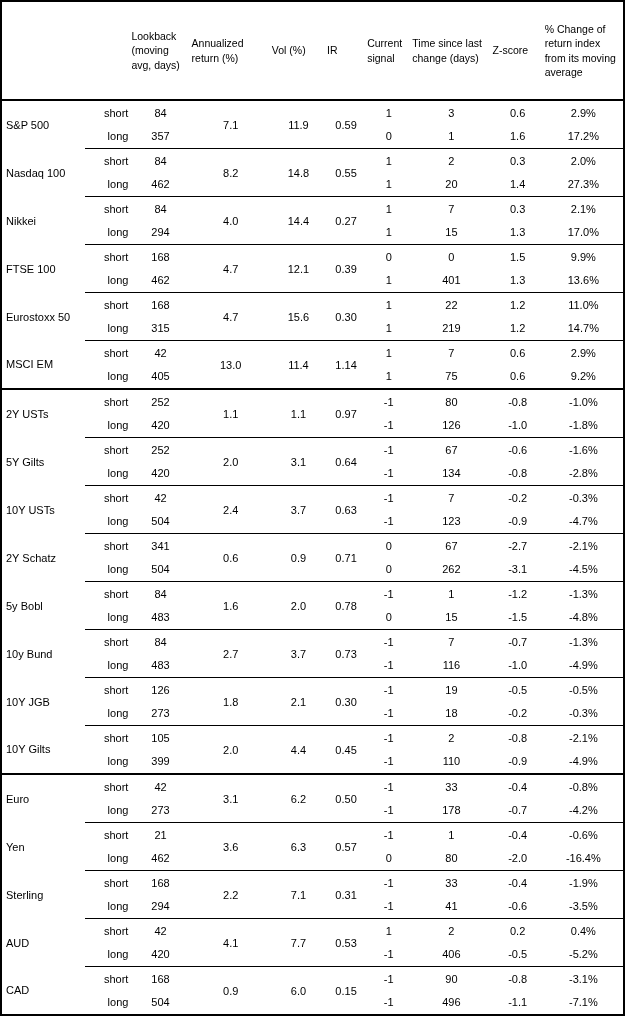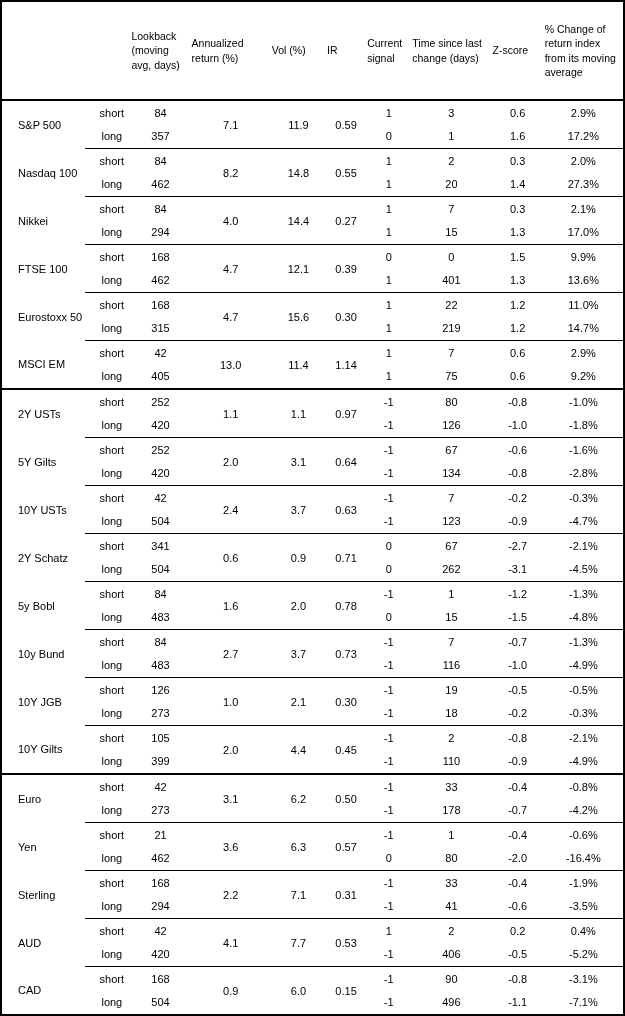--- a/index.html
+++ b/index.html
@@ -27,22 +27,22 @@
     border-bottom: 2px solid #000;
   }
   tbody td {
     font-size: 11px;
     height: 23.5px;
     padding: 0 2px;
     text-align: center;
     vertical-align: middle;
     white-space: nowrap;
   }
-  td.asset-cell { text-align: left; padding-left: 16px; }
-  td.horizon-cell { text-align: center; padding-left: 10px; }
+  td.asset-cell { text-align: left; padding-left: 4px; }
+  td.horizon-cell { text-align: right; padding-left: 10px; }
   tr.group-first td:not(.asset-cell) { border-top: 1px solid #000; }
   tr.section-first td { border-top: 2px solid #000; }
 </style>
 </head>
 <body>
 
 <table class="trend">
   <colgroup>
     <col style="width:84px">
       <col style="width:45px">
@@ -319,21 +319,21 @@
     <td>-1</td>
     <td>116</td>
     <td>-1.0</td>
     <td>-4.9%</td>
   </tr>
 
   <tr class="group-first">
     <td class="asset-cell" rowspan="2">10Y JGB</td>
     <td class="horizon-cell">short</td>
     <td>126</td>
-    <td rowspan="2">1.0</td>
+    <td rowspan="2">1.8</td>
     <td rowspan="2">2.1</td>
     <td rowspan="2">0.30</td>
     <td>-1</td>
     <td>19</td>
     <td>-0.5</td>
     <td>-0.5%</td>
   </tr>
   <tr>
     <td class="horizon-cell">long</td>
     <td>273</td>

